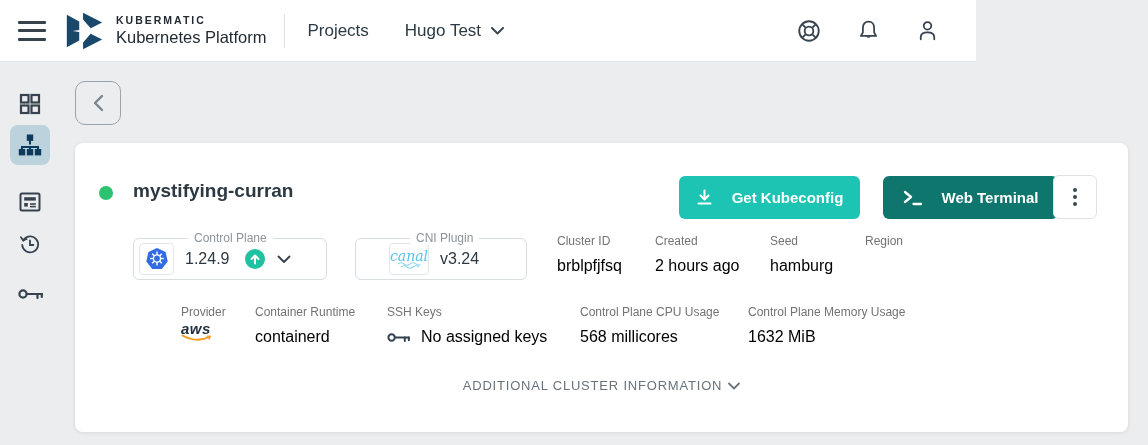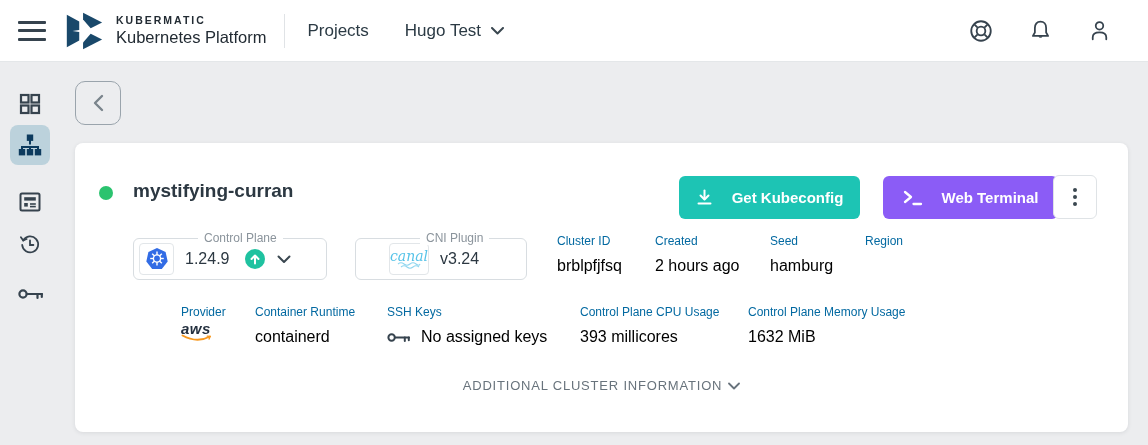--- a/index.html
+++ b/index.html
@@ -1,20 +1,20 @@
 <!DOCTYPE html>
 <html><head>
 <meta charset="utf-8">
 <style>
   * { margin:0; padding:0; box-sizing:border-box; }
   html,body { width:1148px; height:445px; overflow:hidden; }
   body { font-family:"Liberation Sans", sans-serif; background:#ECEDEF; color:#2C3842; }
 
   
-  .topbar { position:absolute; left:0; top:0; width:1148px; height:62px; background:#fff;
+  .topbar { position:absolute; left:0; top:0; width:976px; height:62px; background:#fff;
             border-bottom:1px solid #E4E7E9; display:flex; align-items:center; z-index:5; }
   .hamburger { margin-left:18px; width:28px; height:20px; display:flex; flex-direction:column;
                justify-content:space-between; cursor:pointer; }
   .hamburger span { display:block; height:3px; background:#36434E; border-radius:1px; }
   .logo { margin-left:17px; display:flex; align-items:center; cursor:pointer; }
   .brand { margin-left:11px; line-height:1.25; }
   .brand .t1 { font-size:10.5px; font-weight:bold; letter-spacing:2px; color:#222B33; }
   .brand .t2 { font-size:16.5px; color:#222B33; }
   .vdiv { width:1px; height:34px; background:#E0E3E6; margin-left:18px; }
   .nav-link { margin-left:22px; font-size:17px; color:#2B3A44; cursor:pointer; }
@@ -37,43 +37,43 @@
           border-radius:8px; box-shadow:0 1px 4px rgba(40,50,60,.10); }
 
   .status-dot { position:absolute; left:24px; top:43px; width:14px; height:14px; border-radius:50%;
                 background:#2BC36F; }
   .cluster-name { position:absolute; left:58px; top:37px; font-size:19px; font-weight:bold; color:#2C3842; }
 
   .btn { position:absolute; top:33px; height:43px; border:none; border-radius:6px; color:#fff;
          font-family:"Liberation Sans", sans-serif; font-size:15px; font-weight:bold;
          display:flex; align-items:center; justify-content:center; gap:19px; cursor:pointer; }
   .btn-kubeconfig { left:604px; width:181px; background:#1DC4B4; }
-  .btn-terminal  { left:808px; width:175px; background:#8b5cf6; }
+  .btn-terminal  { left:808px; width:175px; background:#0f766e; }
   .btn-kebab { position:absolute; left:978px; top:32px; width:44px; height:44px; background:#fff;
                border:1px solid #DFE3E6; border-radius:6px; display:flex; flex-direction:column;
                align-items:center; justify-content:center; gap:3px; cursor:pointer; }
   .btn-kebab i { width:4px; height:4px; border-radius:50%; background:#3A4750; }
 
   .fieldset { position:absolute; top:95px; height:42px; border:1px solid #D8DDE1; border-radius:6px; }
   .fs-cp { left:58px; width:194px; }
   .fs-cni { left:280px; width:172px;padding-left:28px; }
-  .fs-legend { position:absolute; top:-8px; left:64px; background:#fff; padding:0 6px;
+  .fs-legend { position:absolute; top:-8px; left:54px; background:#fff; padding:0 6px;
                font-size:12px; color:#8B949C; white-space:nowrap; }
   .fs-inner { display:flex; align-items:center; height:100%; padding-left:5px; }
   .mini-box { width:35px; height:32px; border:1px solid #E2E6E9; border-radius:4px;
               display:flex; flex-direction:column; align-items:center; justify-content:center; }
   .fs-version { margin-left:11px; font-size:16px; color:#2C3842; }
   .upgrade-dot { margin-left:16px; width:20px; height:20px; border-radius:50%; background:#1FC2A0;
                  display:flex; align-items:center; justify-content:center; cursor:pointer; }
   .fs-chev { margin-left:12px; cursor:pointer; display:flex; }
   .canal-text { font-style:italic; font-family:"DejaVu Serif", serif; font-size:14px; color:#56C3E8;
                 line-height:12px; }
 
   .info-col { position:absolute; }
-  .info-label { font-size:12px; color:#0369a1; }
+  .info-label { font-size:12px; color:#737373; }
   .info-value { font-size:16px; color:#000000; margin-top:9px; }
   .r1 { top:91px; }
   .r2 { top:162px;margin-left:48px; }
   .aws-logo { margin-top:5px; line-height:10px;font-style:italic; }
   .aws-text { font-size:15px; font-weight:bold; color:#232F3E; letter-spacing:.5px; }
   .ssh-value { display:flex; align-items:center; gap:10px; }
 
   .add-info { position:absolute; left:24px; right:24px; top:235px; display:flex; align-items:center;
               cursor:pointer;flex-direction:column; }
   .add-info .line { flex:1; height:1px; background:#DADEE2; }
@@ -326,21 +326,21 @@
           <line x1="8" y1="6.5" x2="22" y2="6.5"></line>
           <line x1="17.8" y1="6.5" x2="17.8" y2="10"></line>
           <line x1="21.8" y1="6.5" x2="21.8" y2="9.2"></line>
         </svg>
       </span>
       <span>No assigned keys</span>
     </div>
   </div>
   <div class="info-col r2" style="left:457px">
     <div class="info-label">Control Plane CPU Usage</div>
-    <div class="info-value">393 millicores</div>
+    <div class="info-value">568 millicores</div>
   </div>
   <div class="info-col r2" style="left:625px">
     <div class="info-label">Control Plane Memory Usage</div>
     <div class="info-value">1632 MiB</div>
   </div>
 
   <div class="add-info">
     <span class="line"></span>
     <span class="lbl">
       <span>ADDITIONAL CLUSTER INFORMATION</span>

